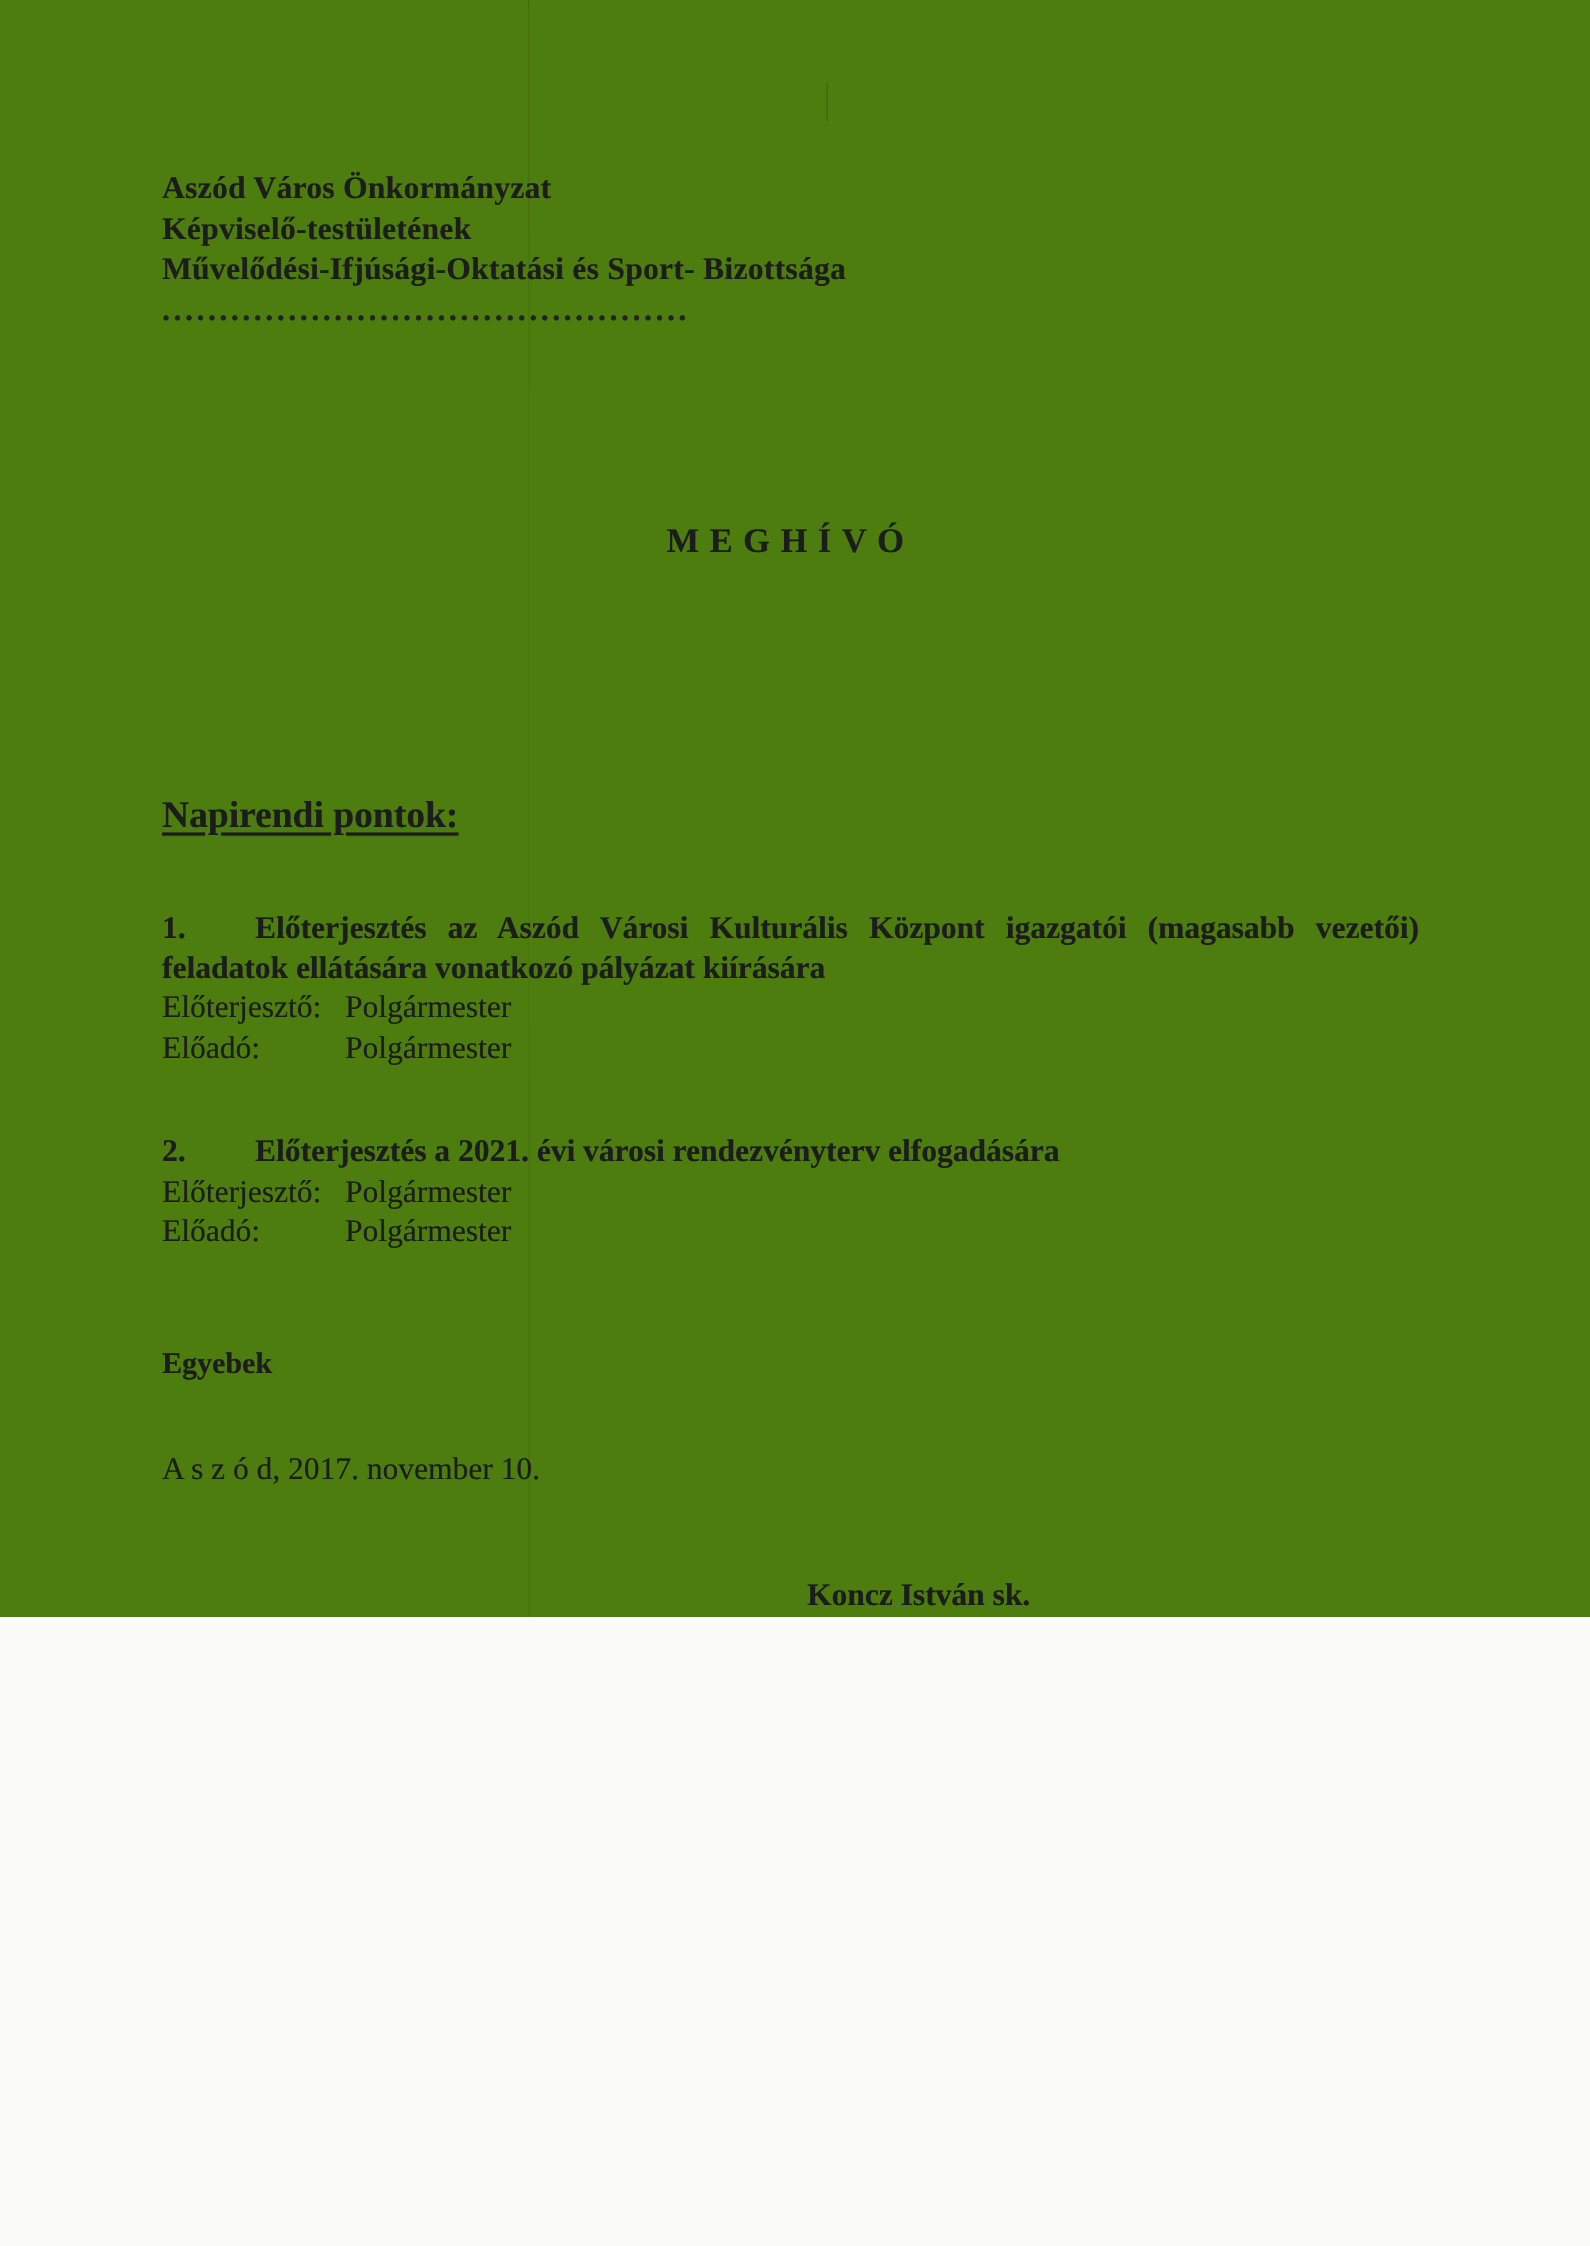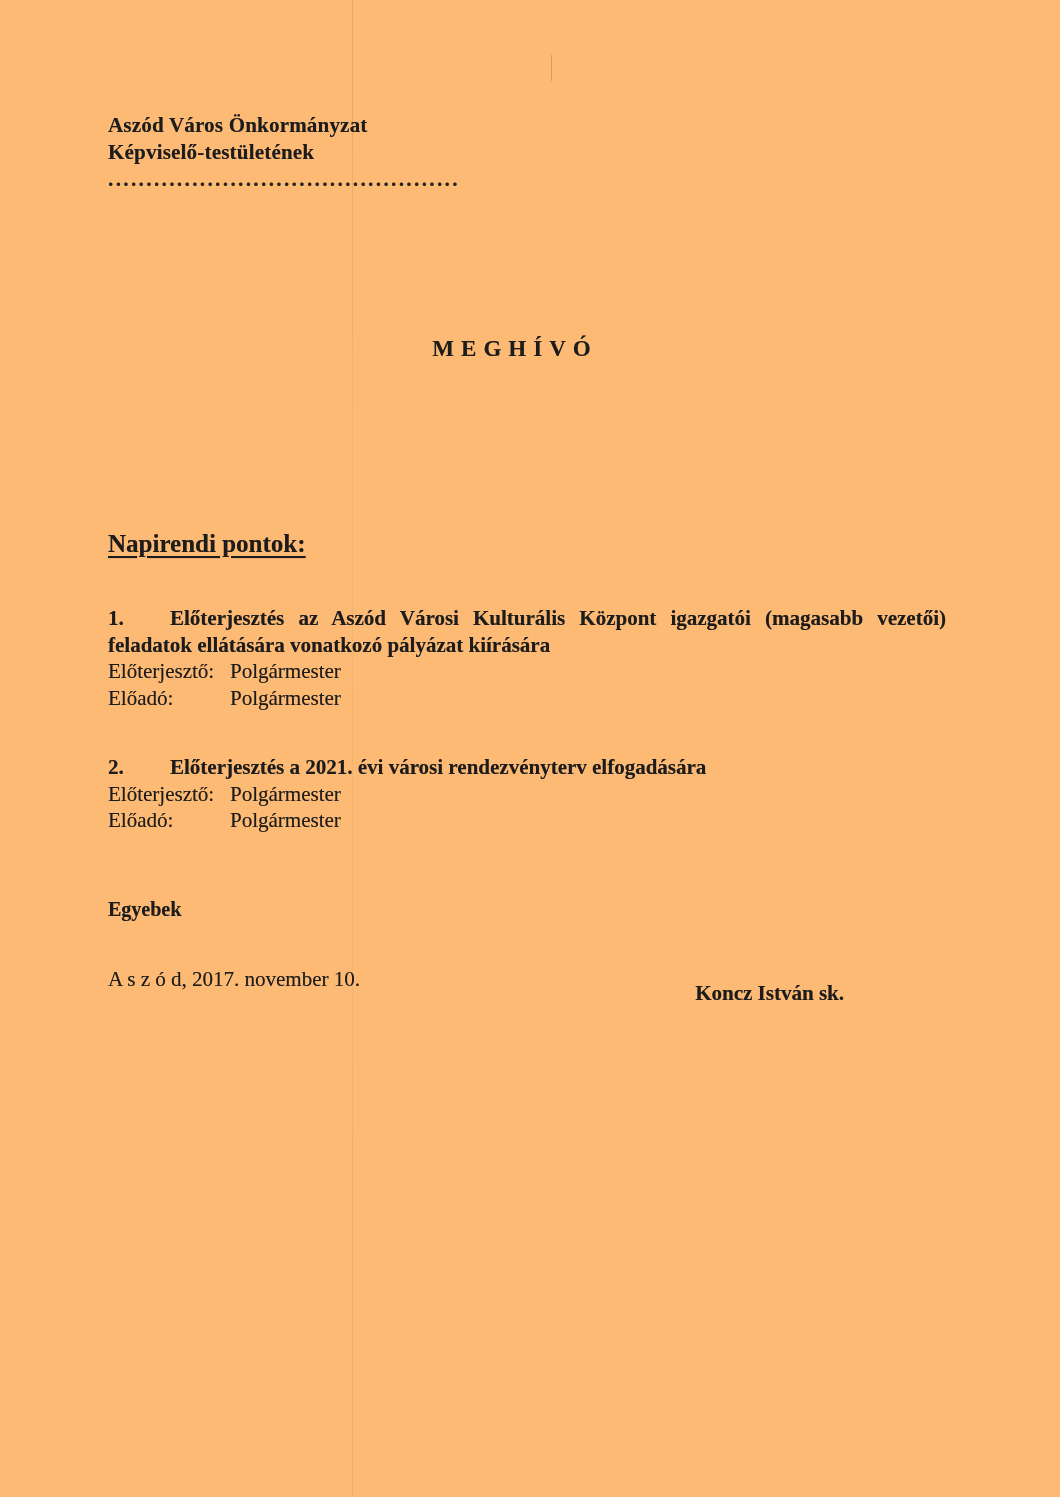--- a/index.html
+++ b/index.html
@@ -1,21 +1,21 @@
 <!DOCTYPE html>
 <html><head>
 <meta charset="utf-8">
 <style>
   * { box-sizing: border-box; }
   html, body { margin: 0; padding: 0; background: #fbfbfa; }
   .page {
     position: relative;
     width: 1060px;
-    height: 1497px;
-    background: #fdba74;
+    height: 1078px;
+    background: #4d7c0f;
     overflow: hidden;
     font-family: "Liberation Serif", "DejaVu Serif", serif;
     color: #1c1c1c;
     text-shadow: 0.2px 0.2px 0.4px rgba(20,20,20,0.45);
   }
   
   .crease {
     position: absolute; left: 352px; top: 0; bottom: 0; width: 1px;
     background: linear-gradient(180deg, rgba(0,0,0,0.10), rgba(0,0,0,0.03) 30%, rgba(0,0,0,0.06));
   }
@@ -28,21 +28,21 @@
     position: absolute; left: 108px; top: 112px;
     font-size: 21px; font-weight: bold; line-height: 27px;
     letter-spacing: 0.2px;
   }
   .dotted {
     font-size: 21px; font-weight: bold; letter-spacing: 2.4px;
     line-height: 22px; margin-top: 2px; color: #222;
   }
   
   .title {
-    position: absolute; top: 332px; left: 0; width: 1022px; margin: 4px;
+    position: absolute; top: 332px; left: 0; width: 1022px; margin: 16px;
     text-align: center;
     font-size: 23px; font-weight: bold; letter-spacing: 7px;
   }
   
   .intro {
     position: absolute; top: 429px; left: 108px; width: 836px; margin: 0;
     font-size: 21px; line-height: 27.5px; text-align: justify;
   }
   .bold { font-weight: bold; }
   
@@ -67,35 +67,36 @@
     position: absolute; top: 898px; left: 108px; margin: 0;
     font-size: 20px; font-weight: bold;
   }
   
   .date-line {
     position: absolute; top: 967px; left: 108px; margin: 0;
     font-size: 21px;
   }
   
   .signature {
-    position: absolute; top: 980px; left: 538px; width: 306px;
-    text-align: right; font-size: 21px; font-weight: bold; line-height: 26.5px;
+    position: absolute; top: 1050px; left: 538px; width: 306px;
+    text-align: left; font-size: 21px; font-weight: bold; line-height: 26.5px;
   }
 </style>
 </head>
 <body>
 
 <div class="page">
 
   <div class="crease"></div>
   <div class="tick"></div>
 
   <header class="org-header">
     <div>Aszód Város Önkormányzat</div>
     <div>Képviselő-testületének</div>
+    <div>Művelődési-Ifjúsági-Oktatási és Sport- Bizottsága</div>
     <div class="dotted">..............................................</div>
   </header>
 
   <h1 class="title">MEGHÍVÓ</h1>
 
 
   <h2 class="agenda-heading">Napirendi pontok:</h2>
 
   <section class="agenda-item agenda-item-1">
     <p class="item-heading"><span class="item-num">1.</span><span>Előterjesztés az Aszód Városi Kulturális Központ igazgatói (magasabb vezetői) feladatok ellátására vonatkozó pályázat kiírására</span></p>

